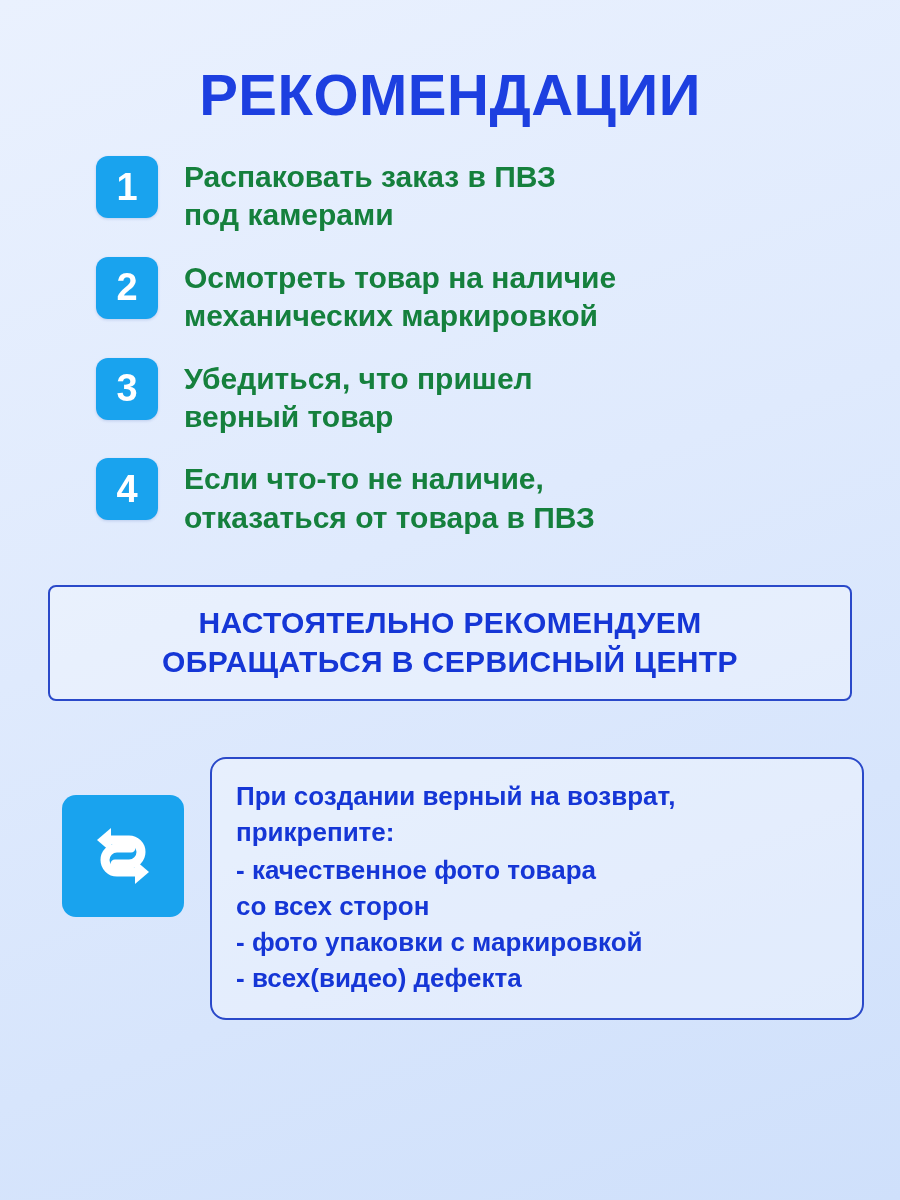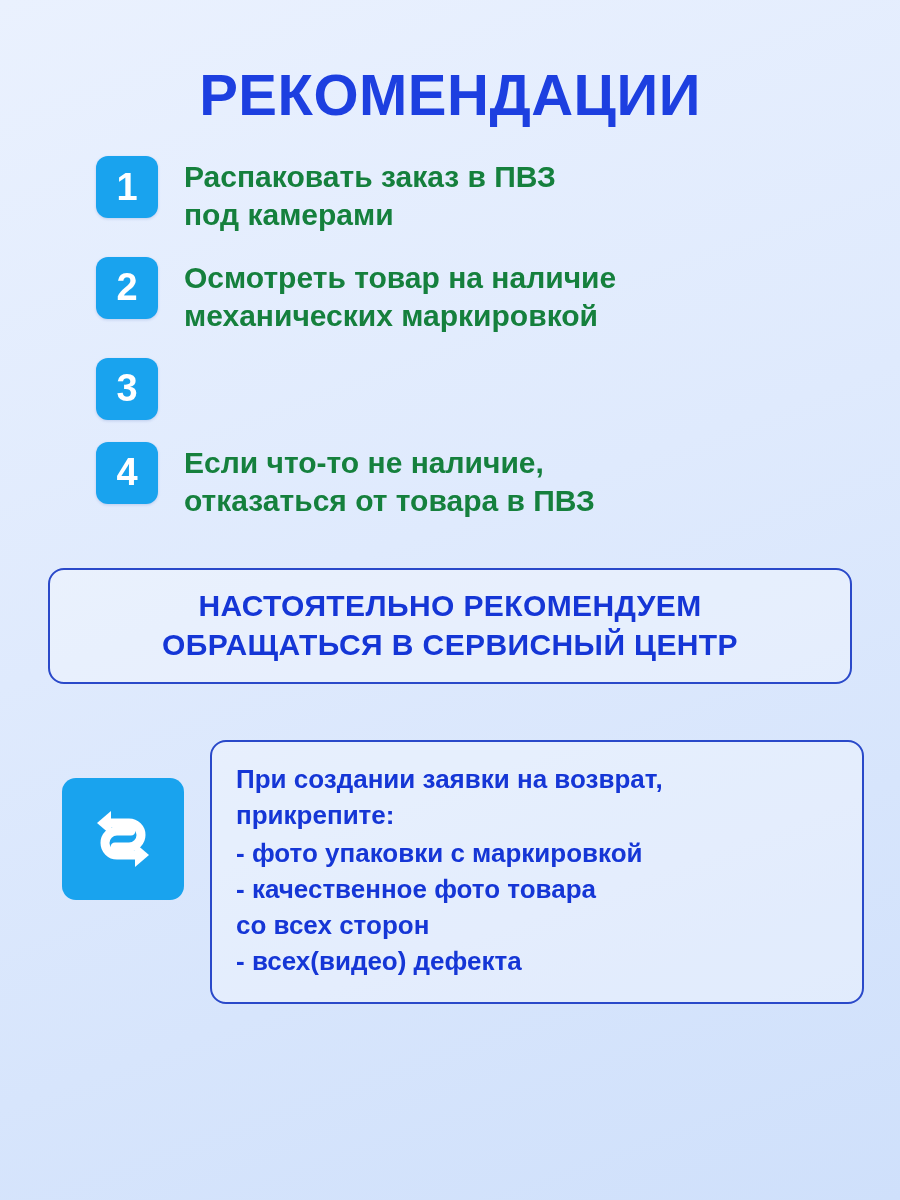--- a/index.html
+++ b/index.html
@@ -70,21 +70,21 @@
     line-height: 1.28;
     font-weight: bold;
     color: #15803d;
     padding-top: 2px;
     white-space: pre-line;
   }
 
   .banner {
     margin: 48px 12px 0 12px;
     border: 2px solid #2a49c9;
-    border-radius: 16px;
+    border-radius: 8px;
     background: rgba(255,255,255,0.30);
     padding: 16px 10px 18px 10px;
     text-align: center;
     font-size: 30px;
     line-height: 1.3;
     font-weight: bold;
     letter-spacing: 0.4px;
     color: #1536d6;
     text-transform: uppercase;
     white-space: pre-line;
@@ -151,20 +151,22 @@
     </div>
 
     <div class="step">
       <div class="step-num">2</div>
       <div class="step-text">Осмотреть товар на наличие
 механических маркировкой</div>
     </div>
 
     <div class="step">
       <div class="step-num">3</div>
+      <div class="step-text">Убедиться, что пришел
+верный товар</div>
     </div>
 
     <div class="step">
       <div class="step-num">4</div>
       <div class="step-text">Если что-то не наличие,
 отказаться от товара в ПВЗ</div>
     </div>
 
   </div>
 
@@ -178,26 +180,26 @@
         <g fill="none" stroke="#ffffff" stroke-width="9" stroke-linecap="round" stroke-linejoin="round">
           <path d="M26 26 H48 a12 12 0 0 1 0 24 H34"></path>
           <path d="M58 58 H36 a12 12 0 0 1 0 -24 H50"></path>
         </g>
         <polygon points="30,14 30,38 16,26" fill="#ffffff"></polygon>
         <polygon points="54,70 54,46 68,58" fill="#ffffff"></polygon>
       </svg>
     </div>
 
     <div class="attach-box">
-      <div class="intro">При создании заявки на возврат,
+      <div class="intro">При создании верный на возврат,
 прикрепите:</div>
       <ul class="attach-list">
-        <li>- фото упаковки с маркировкой</li>
         <li>- качественное фото товара
    со всех сторон</li>
+        <li>- фото упаковки с маркировкой</li>
         <li>- всех(видео) дефекта</li>
       </ul>
     </div>
 
   </div>
 
   <div class="spacer"></div>
 
 </div>
 

